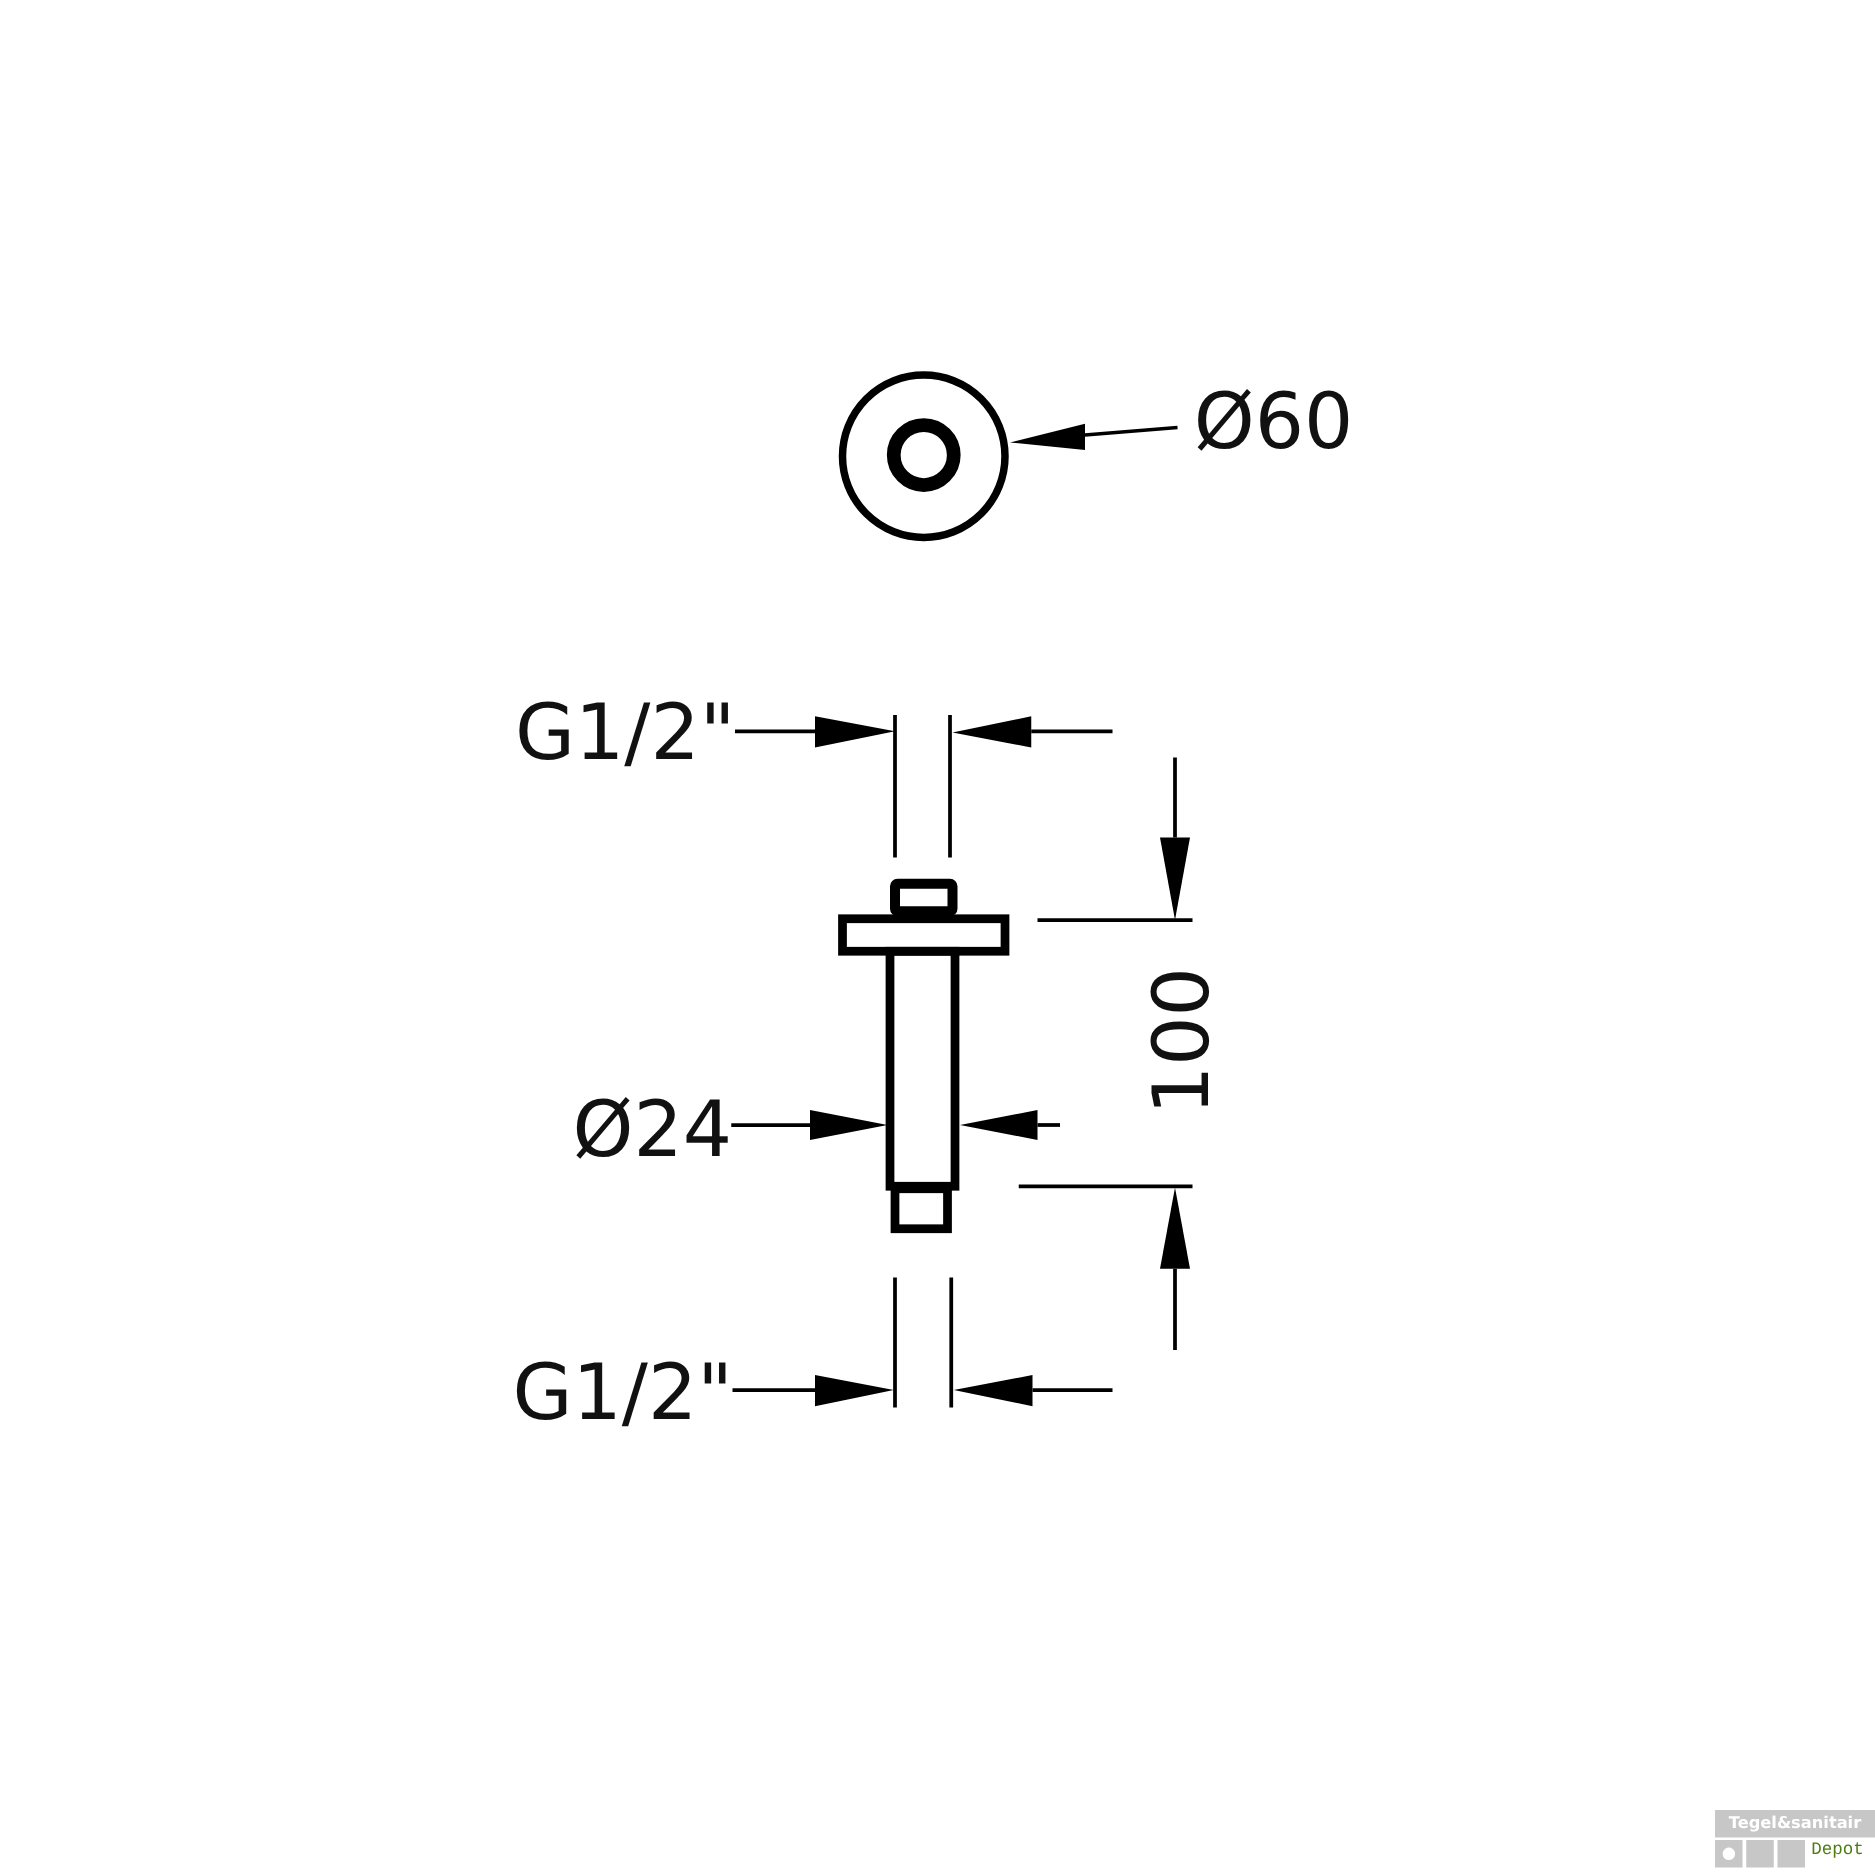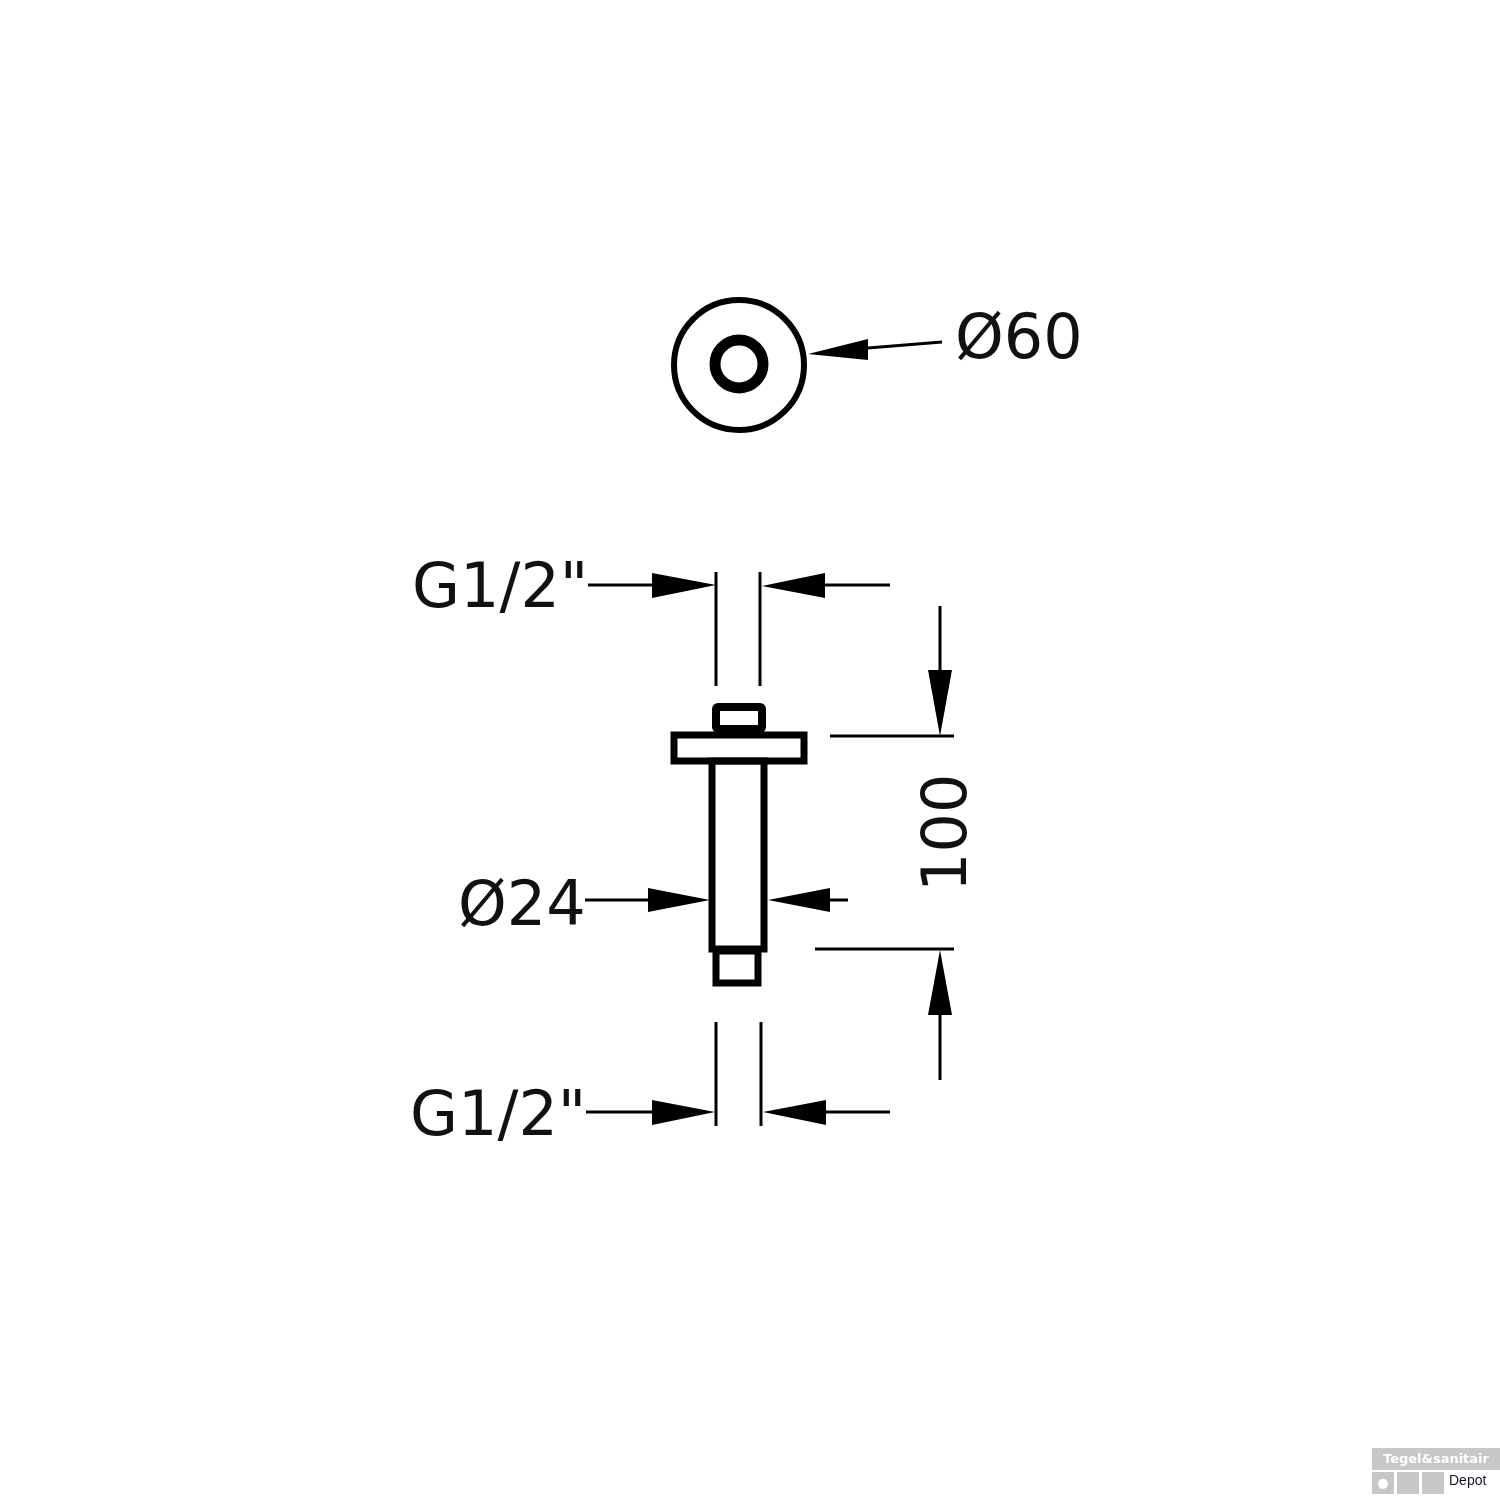--- a/index.html
+++ b/index.html
@@ -3,21 +3,21 @@
   <meta charset="utf-8">
   <style>
     html, body { margin: 0; padding: 0; background: #ffffff; }
     body { width: 1500px; height: 1500px; position: relative; overflow: hidden; font-family: "DejaVu Sans", sans-serif; }
     svg.drawing { position: absolute; left: 0; top: 0; }
     .dim-label { font-family: "DejaVu Sans", sans-serif; font-size: 62px; fill: #111; }
     .watermark { position: absolute; right: 0; bottom: 0; width: 128px; height: 52px; }
     .wm-top { position: absolute; left: 0; top: 0; width: 128px; height: 22px; background: #c7c7c7; color: #fff; font-family: "DejaVu Sans", sans-serif; font-weight: bold; font-size: 13px; line-height: 22px; text-align: center; }
     .wm-row { position: absolute; left: 0; top: 24px; height: 24px; display: flex; gap: 3px; align-items: flex-start; }
     .wm-sq { width: 22px; height: 22px; background: #c7c7c7; color: #fff; font-size: 13px; line-height: 22px; text-align: center; }
-    .wm-depot { color: #0f172a; font-family: Liberation Sans, sans-serif; font-size: 14px; line-height: 16px; margin-left: 2px; }
+    .wm-depot { color: #4d7c0f; font-family: Liberation Mono, monospace; font-size: 14px; line-height: 16px; margin-left: 2px; }
   </style>
 </head>
 <body>
 
 <svg class="drawing" width="1500" height="1500" viewBox="0 0 1500 1500" xmlns="http://www.w3.org/2000/svg">
   <defs>
     <marker id="arr" viewBox="0 0 10 10" refX="10" refY="5" markerWidth="8" markerHeight="5" markerUnits="userSpaceOnUse" orient="auto"></marker>
   </defs>
 
   <g>

